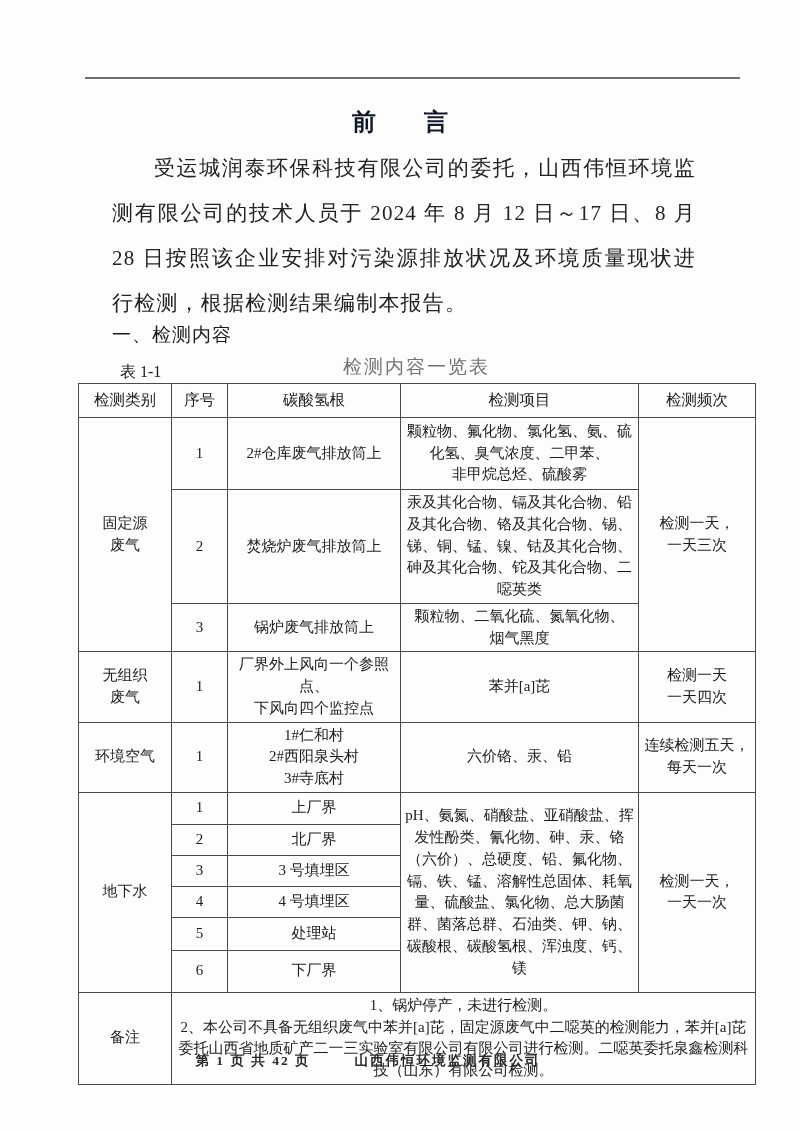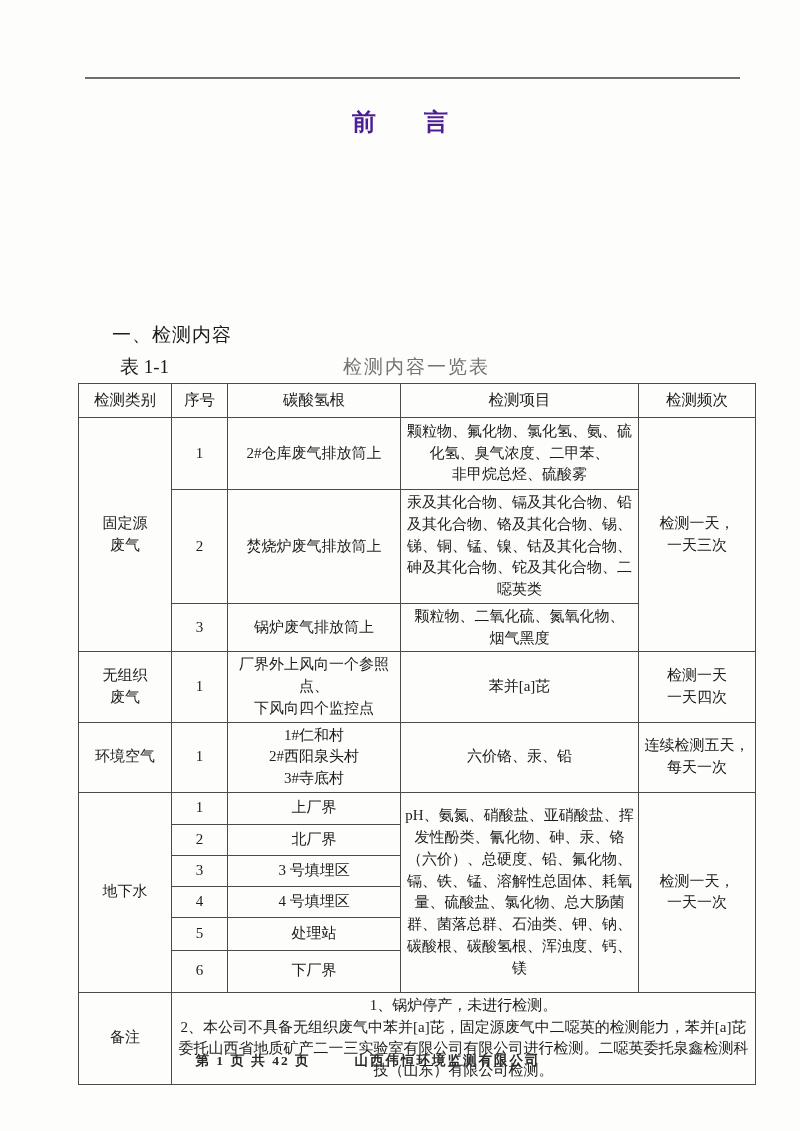--- a/index.html
+++ b/index.html
@@ -16,36 +16,36 @@
     position:absolute;top:52px;left:0;width:100%;
     text-align:center;font-size:12.5px;font-weight:bold;
     letter-spacing:1px;color:#2a2a2a;
   }
   .doc-header-rule{
     position:absolute;top:77px;left:85px;width:655px;height:2px;
     background:#6f6f6f;
   }
   .preface-title{
     position:absolute;top:106px;left:0;width:100%;
-    text-align:center;font-size:24px;font-weight:bold;color:#4c1d95;
+    text-align:center;font-size:24px;font-weight:bold;color:#0f172a;
   }
   .preface-body{
     position:absolute;top:146px;left:112px;width:584px;
     font-size:21px;line-height:45px;letter-spacing:1.2px;
     text-indent:2em;text-align:justify;color:#222;
   }
   .section-heading{
     position:absolute;top:322px;left:112px;
     font-size:19px;font-weight:normal;letter-spacing:1px;color:#1b1b1b;
   }
   .table-caption{
     position:absolute;top:354px;left:78px;width:677px;height:26px;
   }
   .table-caption-label{
-    position:absolute;left:42px;top:0;font-size:19px;color:#1b1b1b;
+    position:absolute;left:42px;top:8px;font-size:16px;color:#1b1b1b;
   }
   .table-caption-title{
     position:absolute;left:0;top:0;width:100%;text-align:center;
     font-size:19px;letter-spacing:2px;color:#737373;
   }
   table.content{
     position:absolute;top:383px;left:78px;width:677px;
     border-collapse:collapse;table-layout:fixed;
   }
   table.content th, table.content td{
@@ -67,20 +67,21 @@
   }
 </style>
 </head>
 <body>
 
 <div class="page">
 
   <div class="doc-header-rule"></div>
 
   <div class="preface-title">前　　言</div>
+  <div class="preface-body">受运城润泰环保科技有限公司的委托，山西伟恒环境监测有限公司的技术人员于 2024 年 8 月 12 日～17 日、8 月 28 日按照该企业安排对污染源排放状况及环境质量现状进行检测，根据检测结果编制本报告。</div>
 
   <div class="section-heading">一、检测内容</div>
 
   <div class="table-caption">
     <span class="table-caption-title">检测内容一览表</span>
     <span class="table-caption-label">表 1-1</span>
   </div>
 
   <table class="content">
     <colgroup>

